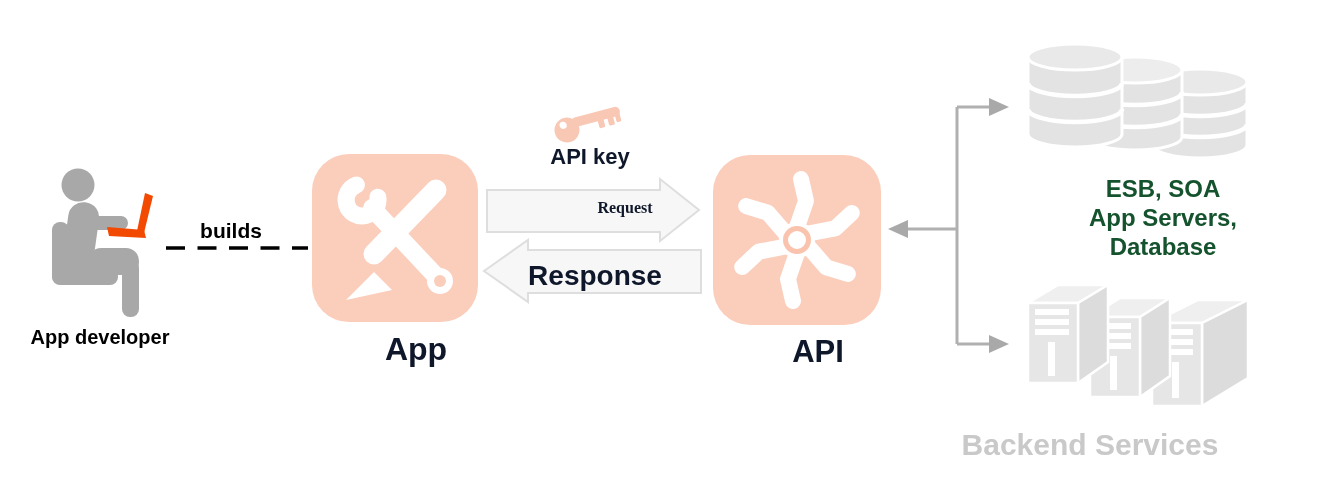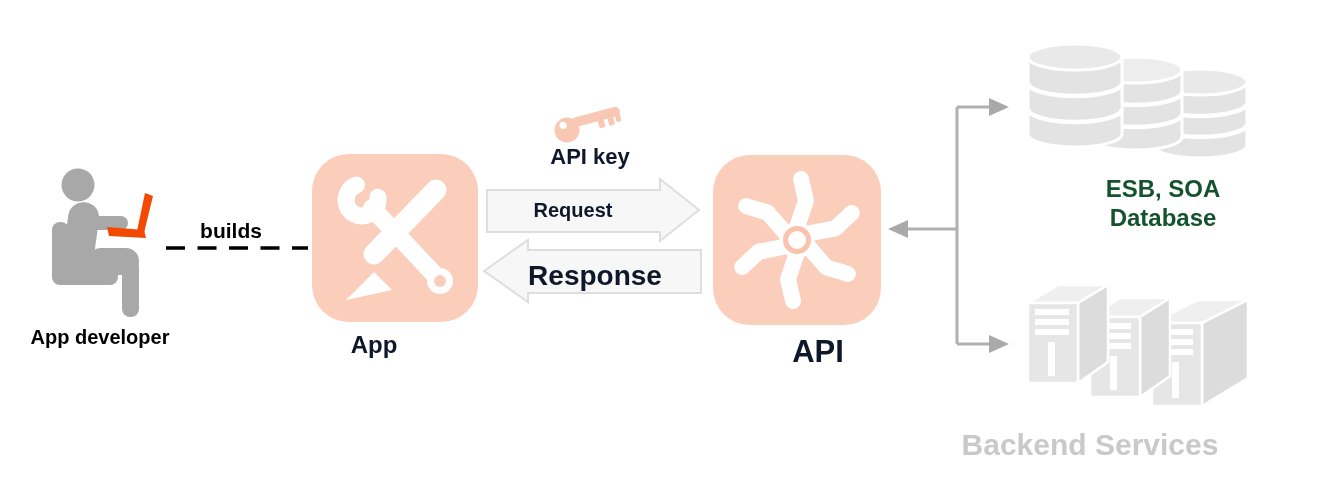--- a/index.html
+++ b/index.html
@@ -47,39 +47,39 @@
       <line x1="60" y1="54" x2="122" y2="120" stroke="#ffffff" stroke-width="18" stroke-linecap="round"></line>
       <path d="M 44.5 31 A 16 16 0 1 0 65.8 43.2" fill="none" stroke="#ffffff" stroke-width="17" stroke-linecap="round"></path>
       <circle cx="128" cy="127" r="13" fill="#ffffff"></circle>
       <circle cx="128" cy="127" r="6" fill="#fbcdbb"></circle>
     </g>
     <g>
       <line x1="124" y1="36" x2="62" y2="100" stroke="#ffffff" stroke-width="21" stroke-linecap="round"></line>
       <polygon points="62,118 80,136 34,146" fill="#ffffff"></polygon>
     </g>
   </svg>
-  <div class="lbl lbl-muted" style="left:374px;top:331px;font-size:24px;">App</div>
+  <div class="lbl lbl-muted" style="left:416px;top:331px;font-size:32px;">App</div>
 
   <svg class="abs" style="left:553px;top:98px;" width="82" height="58" viewBox="0 0 82 58">
     <g transform="rotate(-15 14 32)" fill="#f8c8b5">
       <circle cx="14" cy="32" r="12.5"></circle>
       <rect x="20" y="22" width="50" height="9.5" rx="4.5"></rect>
       <rect x="46" y="29" width="6" height="10" rx="1.5"></rect>
       <rect x="56" y="29" width="6" height="10" rx="1.5"></rect>
       <rect x="64" y="29" width="5" height="8.5" rx="1.5"></rect>
     </g>
     <circle cx="11.5" cy="26.5" r="3.6" fill="#ffffff" transform="rotate(-15 14 32)"></circle>
   </svg>
   <div class="lbl lbl-muted" style="left:590px;top:144px;font-size:22px;">API key</div>
 
   <svg class="abs" style="left:478px;top:170px;" width="232" height="140" viewBox="0 0 232 140">
     <polygon points="9,20 182,20 182,9 221,40 182,71 182,62 9,62" fill="#f7f7f7" stroke="#dedede" stroke-width="2"></polygon>
     <polygon points="6,101 50,70 50,80 223,80 223,123 50,123 50,132" fill="#f7f7f7" stroke="#dedede" stroke-width="2"></polygon>
   </svg>
-  <div class="lbl lbl-muted" style="left:573px;top:199px;font-size:20px;">Request</div>
+  <div class="lbl lbl-muted" style="left:625px;top:199px;font-size:16px;font-family:Liberation Serif, serif;">Request</div>
   <div class="lbl lbl-muted" style="left:595px;top:260px;font-size:28px;">Response</div>
 
   <svg class="abs" style="left:713px;top:155px;" width="168" height="170" viewBox="0 0 168 170">
     <rect x="0" y="0" width="168" height="170" rx="37" fill="#fbcdbb"></rect>
     <g stroke="#ffffff" stroke-width="16" stroke-linecap="round" stroke-linejoin="round" fill="none">
       <path d="M 84 72 L 93 46 L 88 24"></path>
       <path d="M 84 72 L 93 46 L 88 24" transform="rotate(60 84 85)"></path>
       <path d="M 84 72 L 93 46 L 88 24" transform="rotate(120 84 85)"></path>
       <path d="M 84 72 L 93 46 L 88 24" transform="rotate(180 84 85)"></path>
       <path d="M 84 72 L 93 46 L 88 24" transform="rotate(240 84 85)"></path>
@@ -124,20 +124,21 @@
       <g>
         <path d="M 8 17 L 8 94 A 47 13 0 0 0 102 94 L 102 17 A 47 13 0 0 0 8 17 Z" fill="#e3e3e3"></path>
         <ellipse cx="55" cy="17" rx="47" ry="13" fill="#e9e9e9"></ellipse>
         <path d="M 8 43 A 47 13 0 0 0 102 43" fill="none" stroke-width="4.5"></path>
         <path d="M 8 69 A 47 13 0 0 0 102 69" fill="none" stroke-width="4.5"></path>
       </g>
     </g>
   </svg>
   <div class="abs lbl lbl-faded" style="left:1140px;top:174px;font-size:24px;line-height:29px;">
     <span style="display:block;">ESB, SOA</span>
+    <span style="display:block;">App Servers,</span>
     <span style="display:block;">Database</span>
   </div>
 
   <svg class="abs" style="left:1020px;top:278px;" width="250" height="135" viewBox="0 0 250 135">
 
     <g stroke="#ffffff" stroke-width="2.5">
       <polygon points="132,45 182,45 228,22 178,22" fill="#efefef"></polygon>
       <polygon points="182,45 228,22 228,100 182,128" fill="#dcdcdc"></polygon>
       <rect x="132" y="45" width="50" height="83" fill="#e6e6e6"></rect>
       <g fill="#ffffff" stroke="none">

